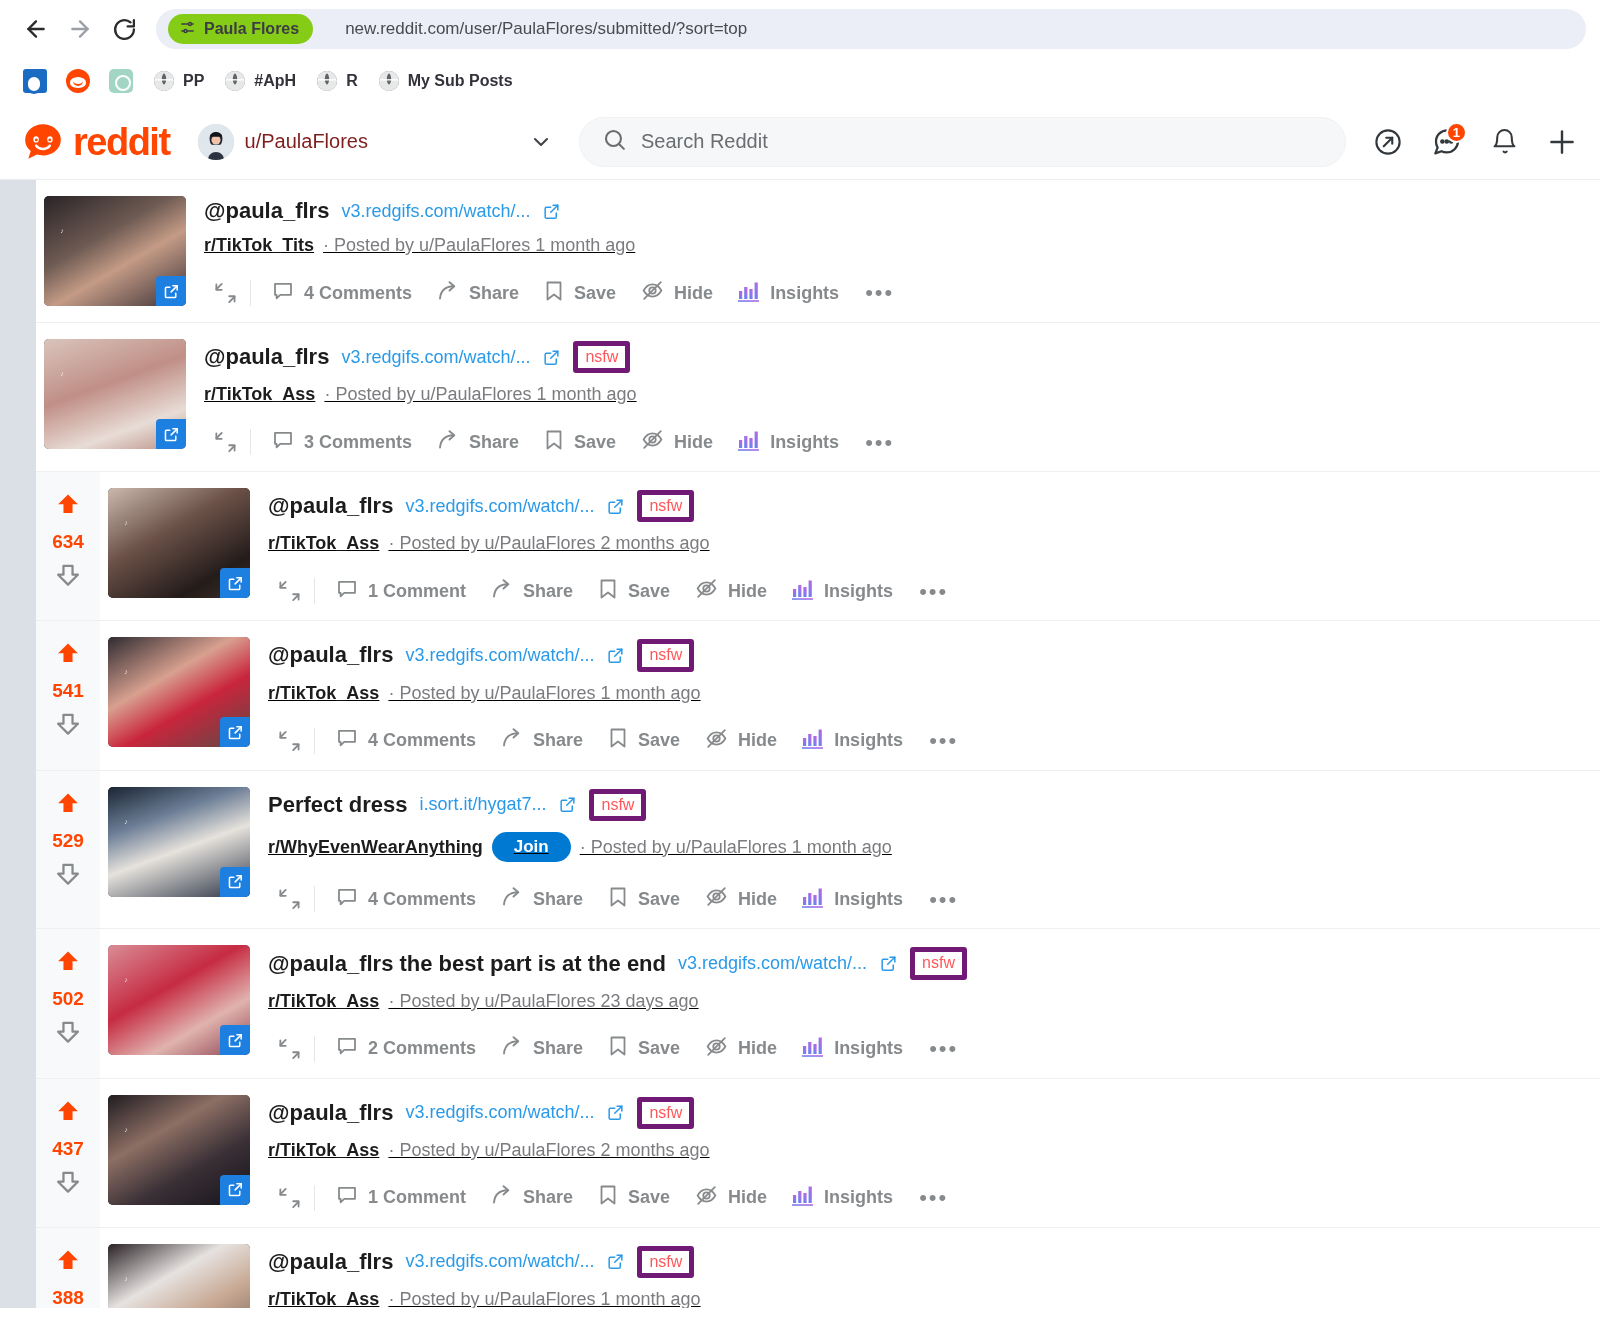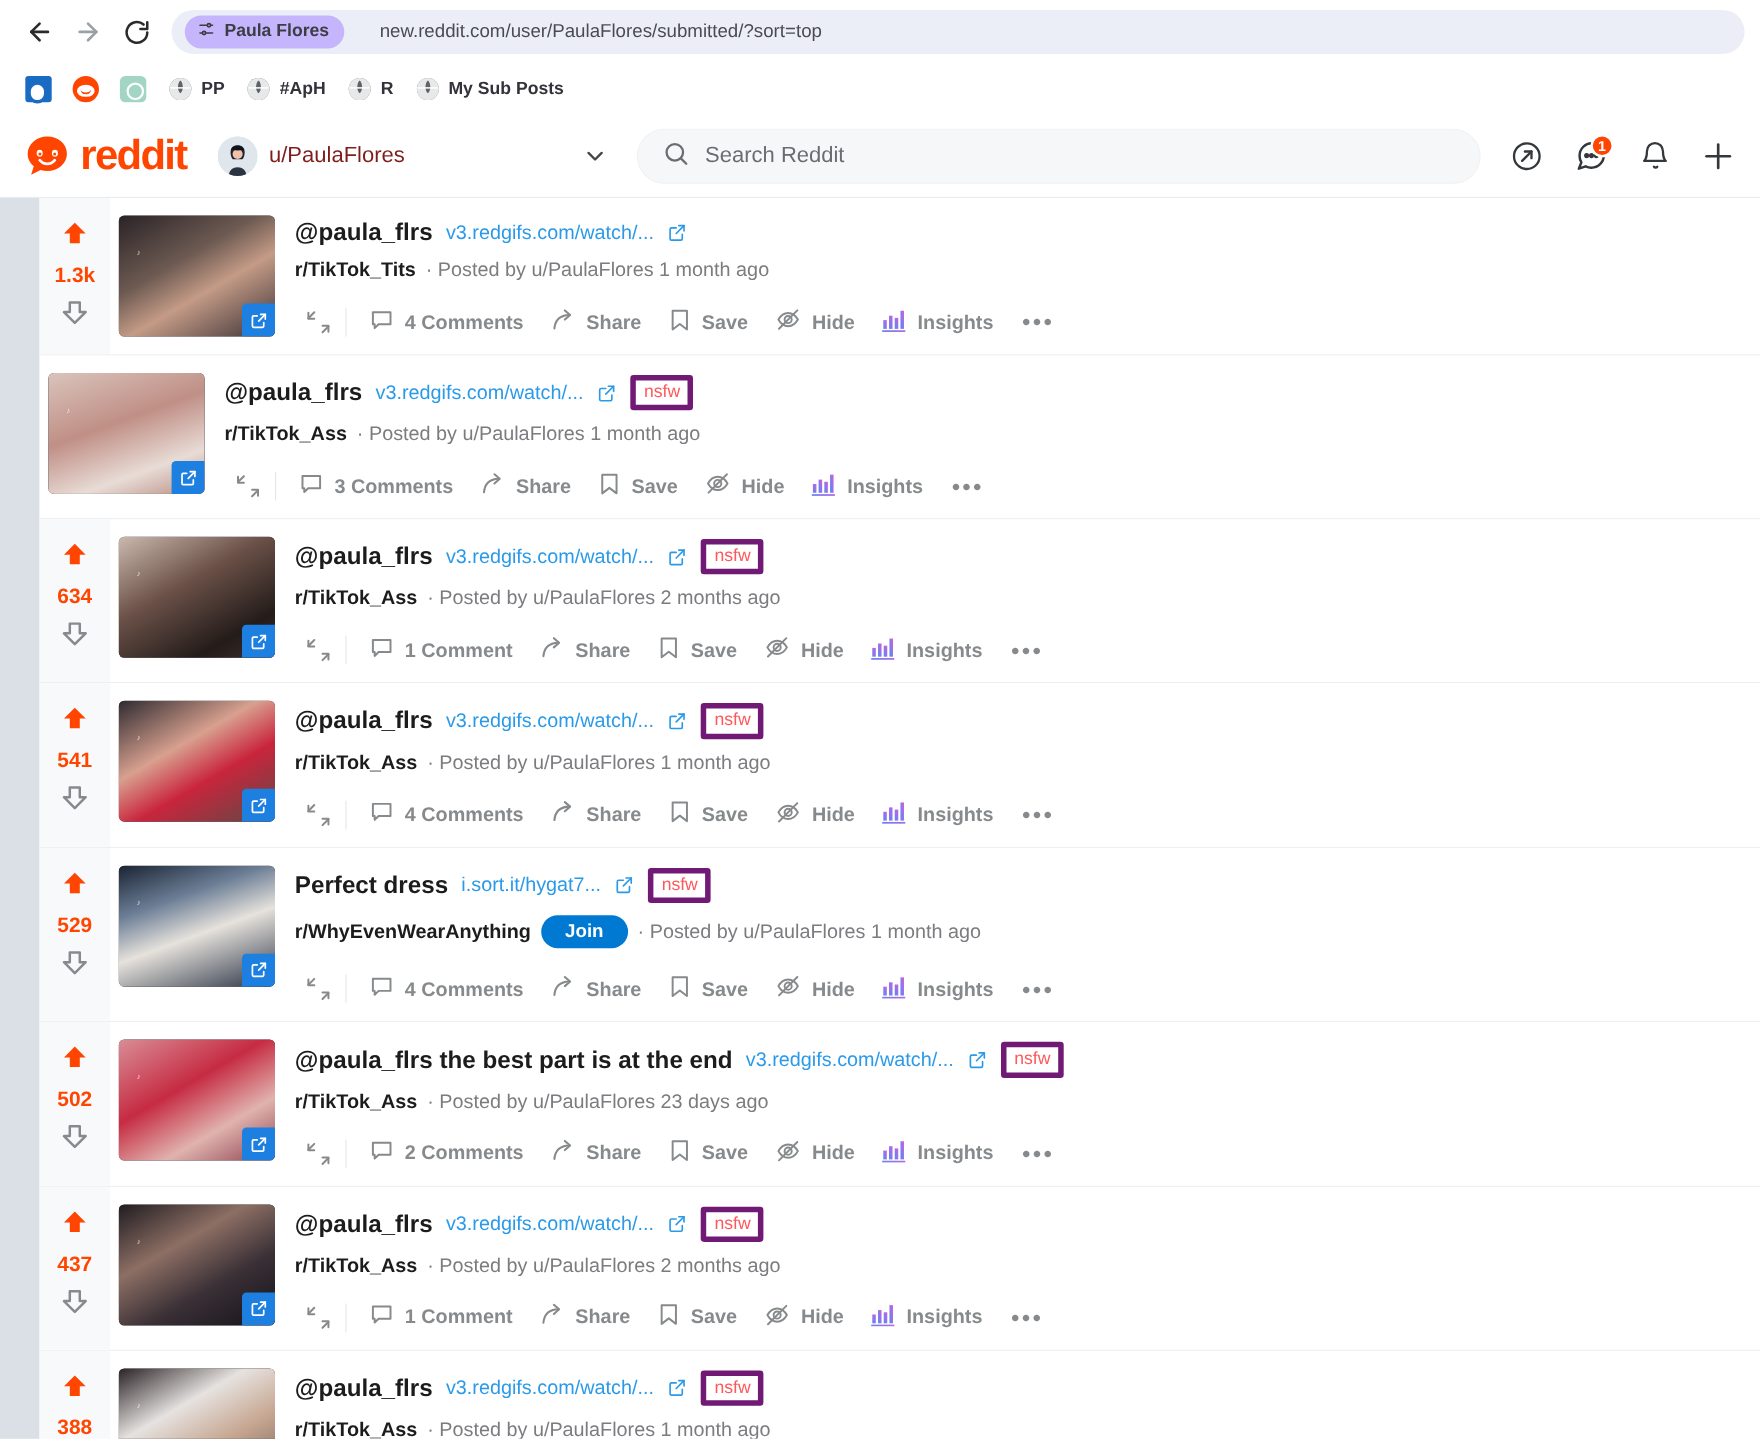--- a/index.html
+++ b/index.html
@@ -28,21 +28,21 @@
   .urlbar {
     flex: 1; height: 40px; margin-left: 10px;
     background: #eceef7;
     border-radius: 20px;
     display: flex; align-items: center;
     padding: 0 12px;
     min-width: 0;
   }
   .url-pill {
     display: flex; align-items: center; gap: 8px;
-    background: #c4b5fd;
+    background: #84cc16;
     border-radius: 16px;
     height: 30px;
     padding: 0 14px 0 11px;
     flex: none;
   }
   .url-pill-label {
     font-size: 16px; font-weight: bold; color: #3c3c43;
     white-space: nowrap;
   }
   .url-text {
@@ -215,20 +215,21 @@
   .nsfw {
     font-size: 16px; color: #ff585b;
     border: 5px solid #701a75; border-radius: 3px;
     padding: 1px 7px 2px; line-height: 1.2;
     white-space: nowrap;
   }
 
   .meta-row {
     display: flex; align-items: center; gap: 9px;
     margin-top: 11px;
+    text-decoration: underline;
   }
   .sub { font-size: 18px; font-weight: bold; color: #1c1c1c; white-space: nowrap; }
   .join-btn {
     background: #0079d3; color: #fff;
     font-size: 17px; font-weight: bold;
     border-radius: 17px; padding: 6px 22px;
     line-height: 1.1; border: none;
     font-family: "Liberation Sans", sans-serif;
   }
   .meta-txt { font-size: 18px; color: #7c7c80; white-space: nowrap; }
@@ -424,29 +425,20 @@
           <path d="M4.5 12h15"></path>
         </svg>
     </div>
   </div>
 </div>
 
 <div class="page-body">
   <div class="left-gutter"></div>
   <div class="feed" id="feed">
       <div class="post">
-    <div class="votecol">
-      <span><svg width="32" height="32" viewBox="0 0 24 24" fill="#ff4500">
-              <path d="M12 3.3l7.4 7.4h-4v6.6H8.6v-6.6h-4z"></path>
-            </svg></span>
-      <span class="score">1.3k</span>
-      <span><svg width="32" height="32" viewBox="0 0 24 24" fill="none" stroke="#878a8c" stroke-width="1.7" stroke-linejoin="round">
-              <path d="M12 20.7l-7.4-7.4h4V6.7h6.8v6.6h4z"></path>
-            </svg></span>
-    </div>
 
     <div class="thumb">
       <span class="ph" style="background:linear-gradient(150deg,#2a2327 0%,#6d5a52 38%,#c49b86 60%,#3b3136 100%)"></span>
       <span class="tt">♪</span>
       <span class="expand">
             <svg width="17" height="17" viewBox="0 0 24 24" fill="none" stroke="#fff" stroke-width="2.2" stroke-linecap="round" stroke-linejoin="round">
               <path d="M14 4h6v6"></path>
               <path d="M20 4l-8.5 8.5"></path>
               <path d="M18 14.5V19a1.5 1.5 0 0 1-1.5 1.5H5A1.5 1.5 0 0 1 3.5 19V7.5A1.5 1.5 0 0 1 5 6h4.6"></path>
             </svg>

